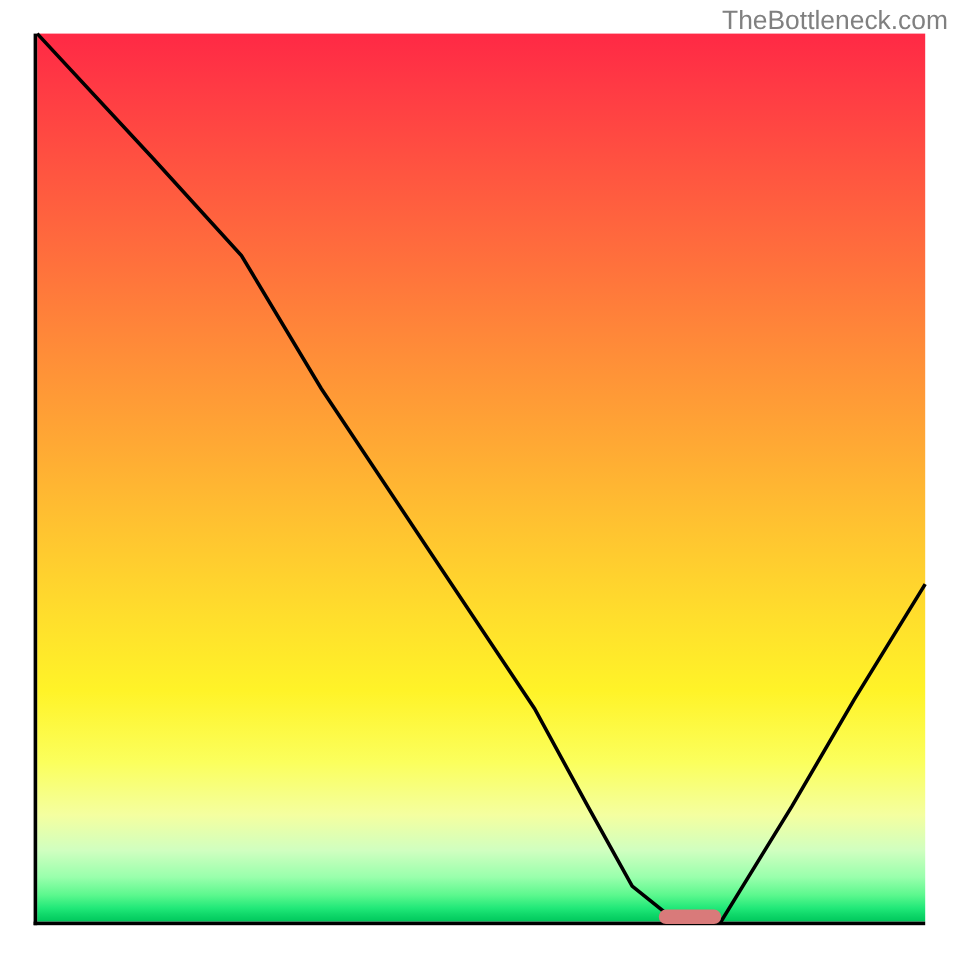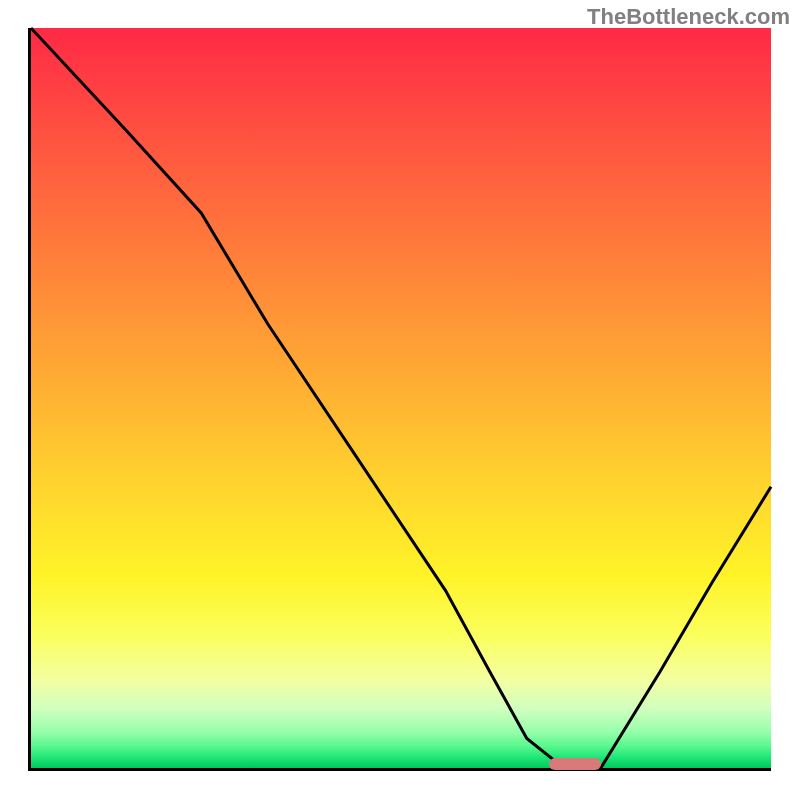--- a/index.html
+++ b/index.html
@@ -9,21 +9,21 @@
     height: 800px;
     background: #ffffff;
     position: relative;
     font-family: Arial, sans-serif;
   }
   .watermark {
     position: absolute;
     top: 4px;
     right: 10px;
     font-size: 22px;
-    font-weight: bold;
+    font-weight: normal;
     color: #808080;
     z-index: 10;
   }
   .chart-container {
     position: absolute;
     top: 28px;
     left: 28px;
     width: 740px;
     height: 740px;
     border-left: 3px solid #000;

